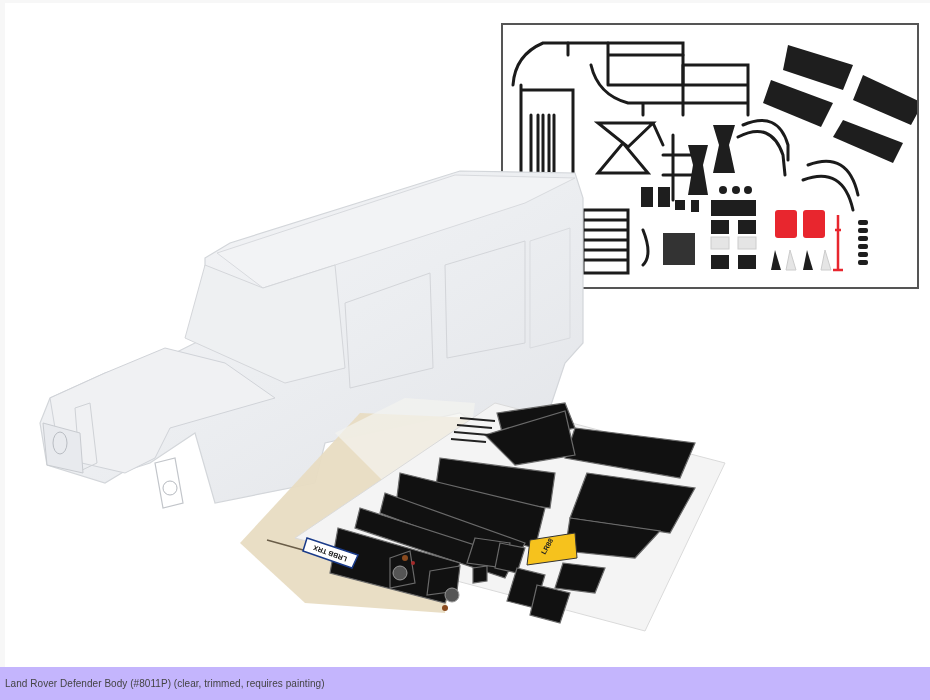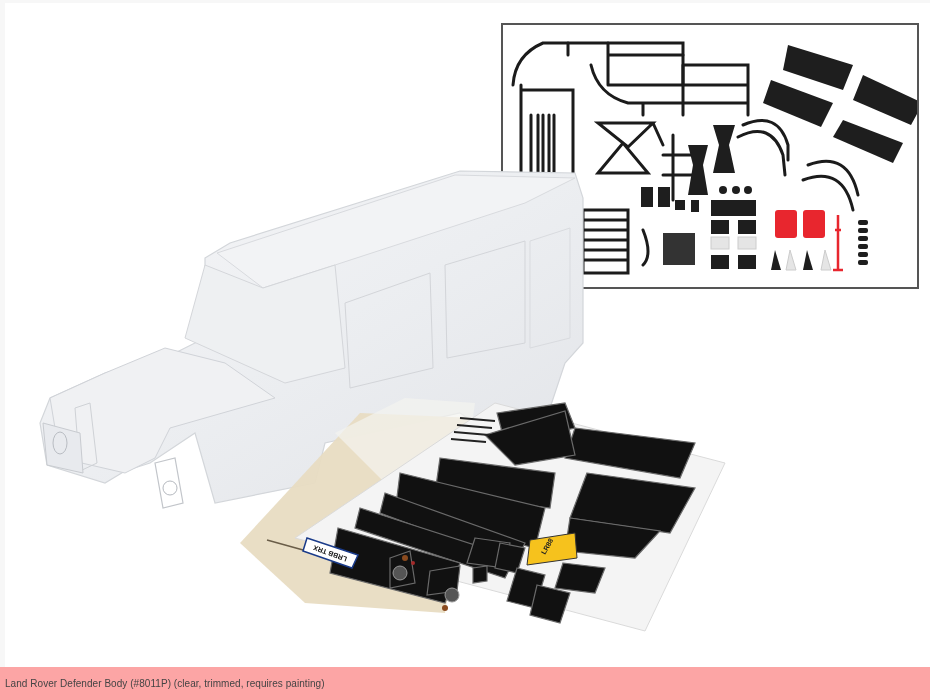--- a/index.html
+++ b/index.html
@@ -1,18 +1,18 @@
 <!DOCTYPE html>
 <html><head>
 <meta charset="utf-8">
 <style>
   html, body { margin:0; padding:0; }
   body { width:930px; height:700px; background:#f7f7f7; position:relative; overflow:hidden; font-family:"Liberation Sans", sans-serif; }
   .image-area { position:absolute; left:5px; top:3px; width:925px; height:664px; background:#ffffff; overflow:hidden; }
-  .caption-bar { position:absolute; left:0; top:667px; width:930px; height:33px; background:#fca5a5; }
+  .caption-bar { position:absolute; left:0; top:667px; width:930px; height:33px; background:#c4b5fd; }
   .caption { position:absolute; left:5px; top:11px; font-size:10px; color:#444; letter-spacing:0.05px; }
   .inset { position:absolute; left:496px; top:20px; width:414px; height:262px; border:2px solid #555; background:#fff; }
   svg { display:block; }
 </style>
 </head>
 <body>
 
 <div class="image-area">
 
   <div class="inset">

